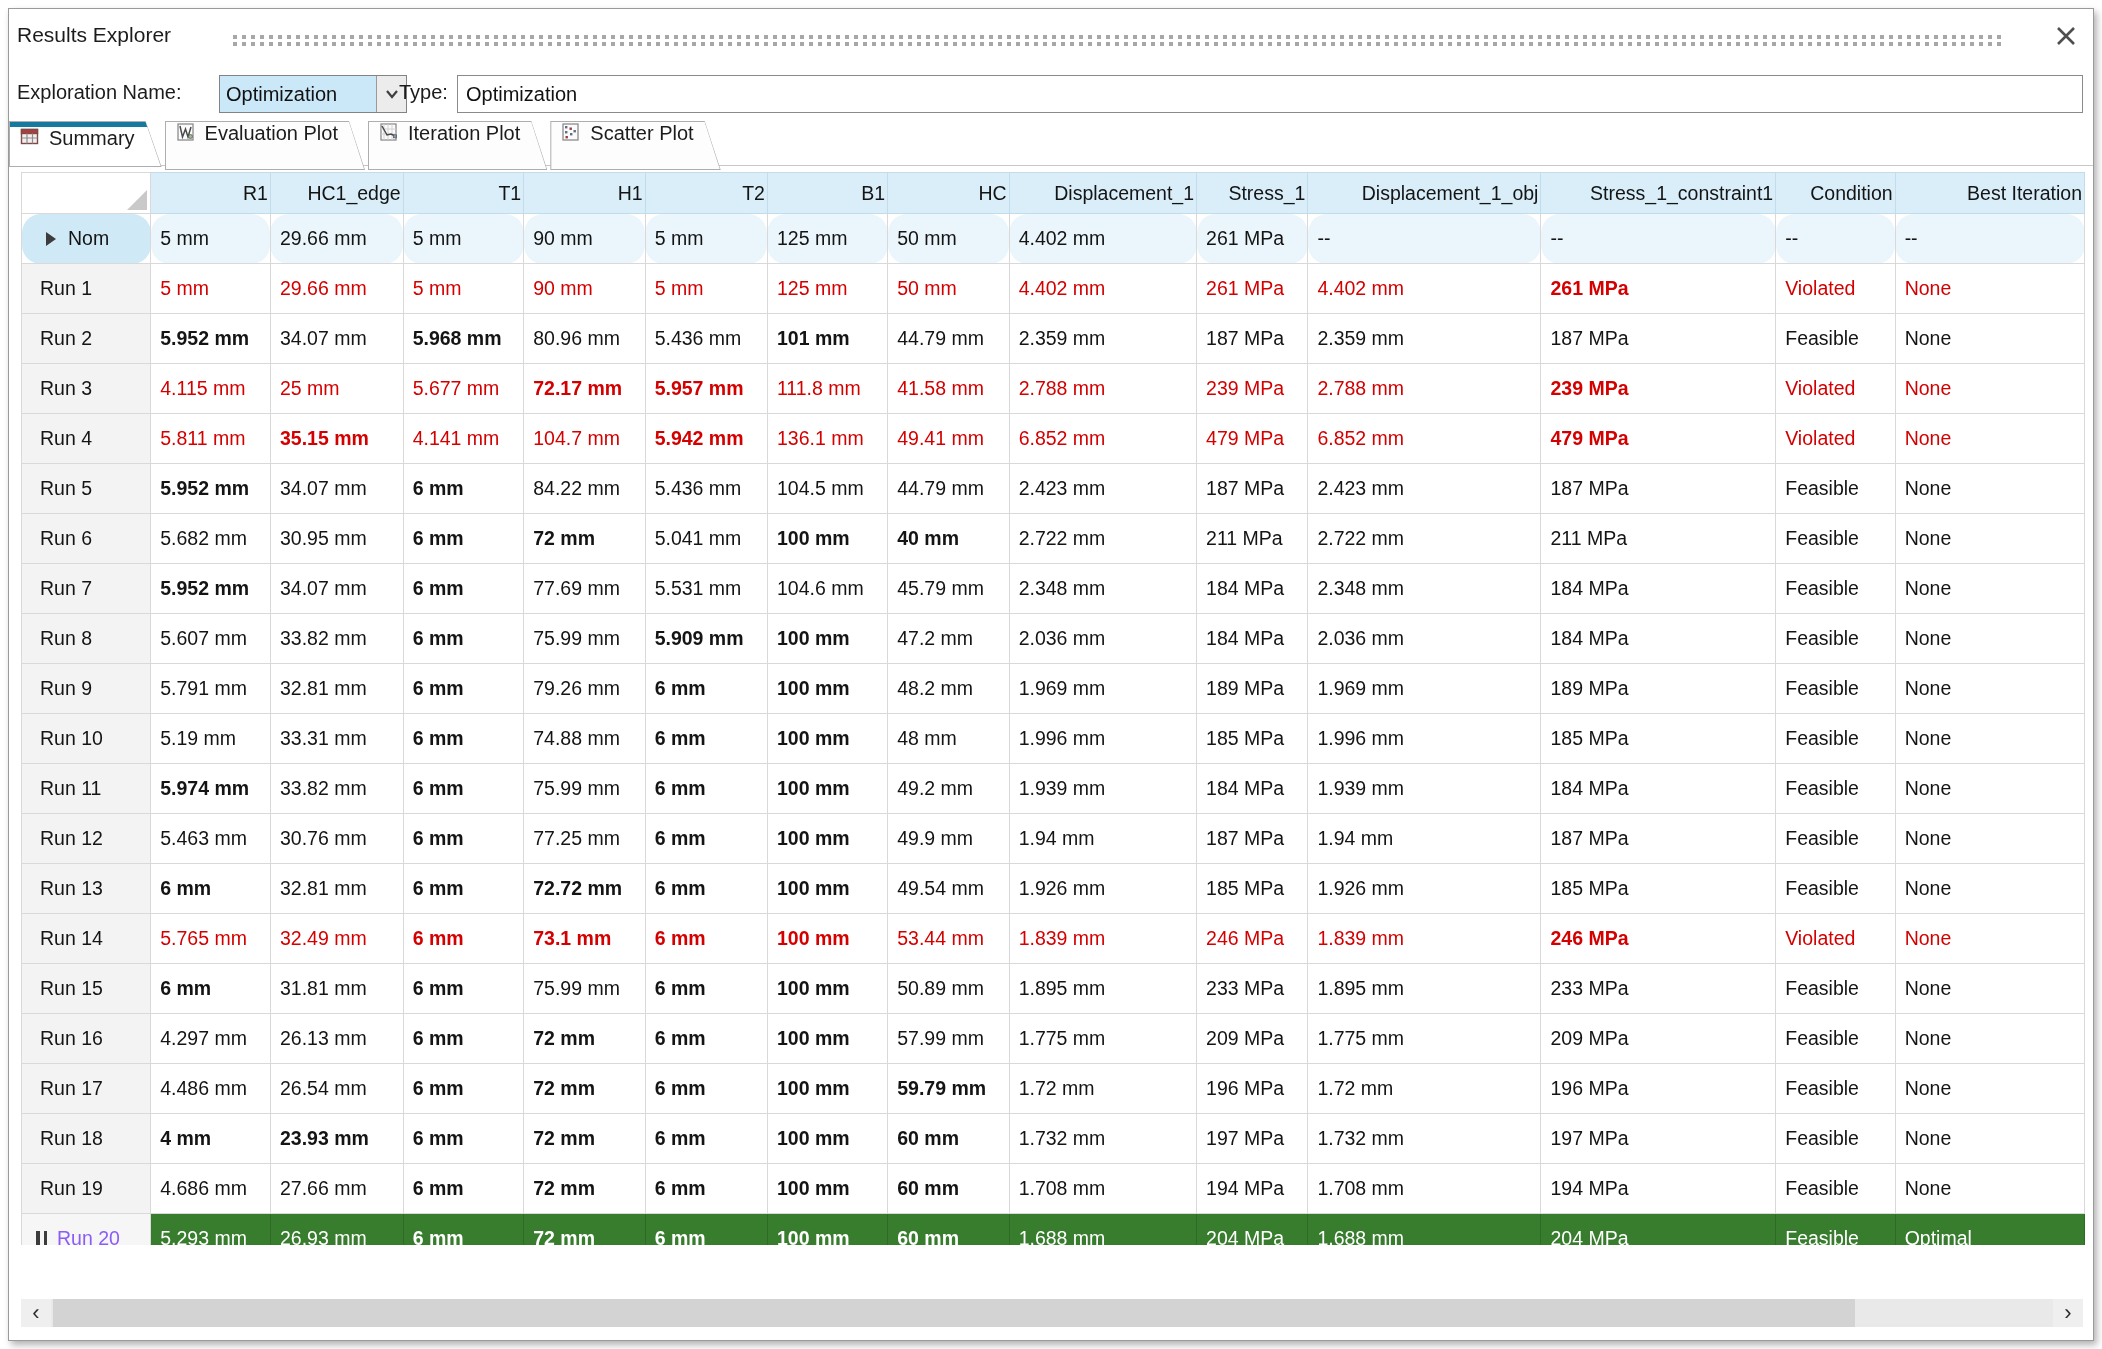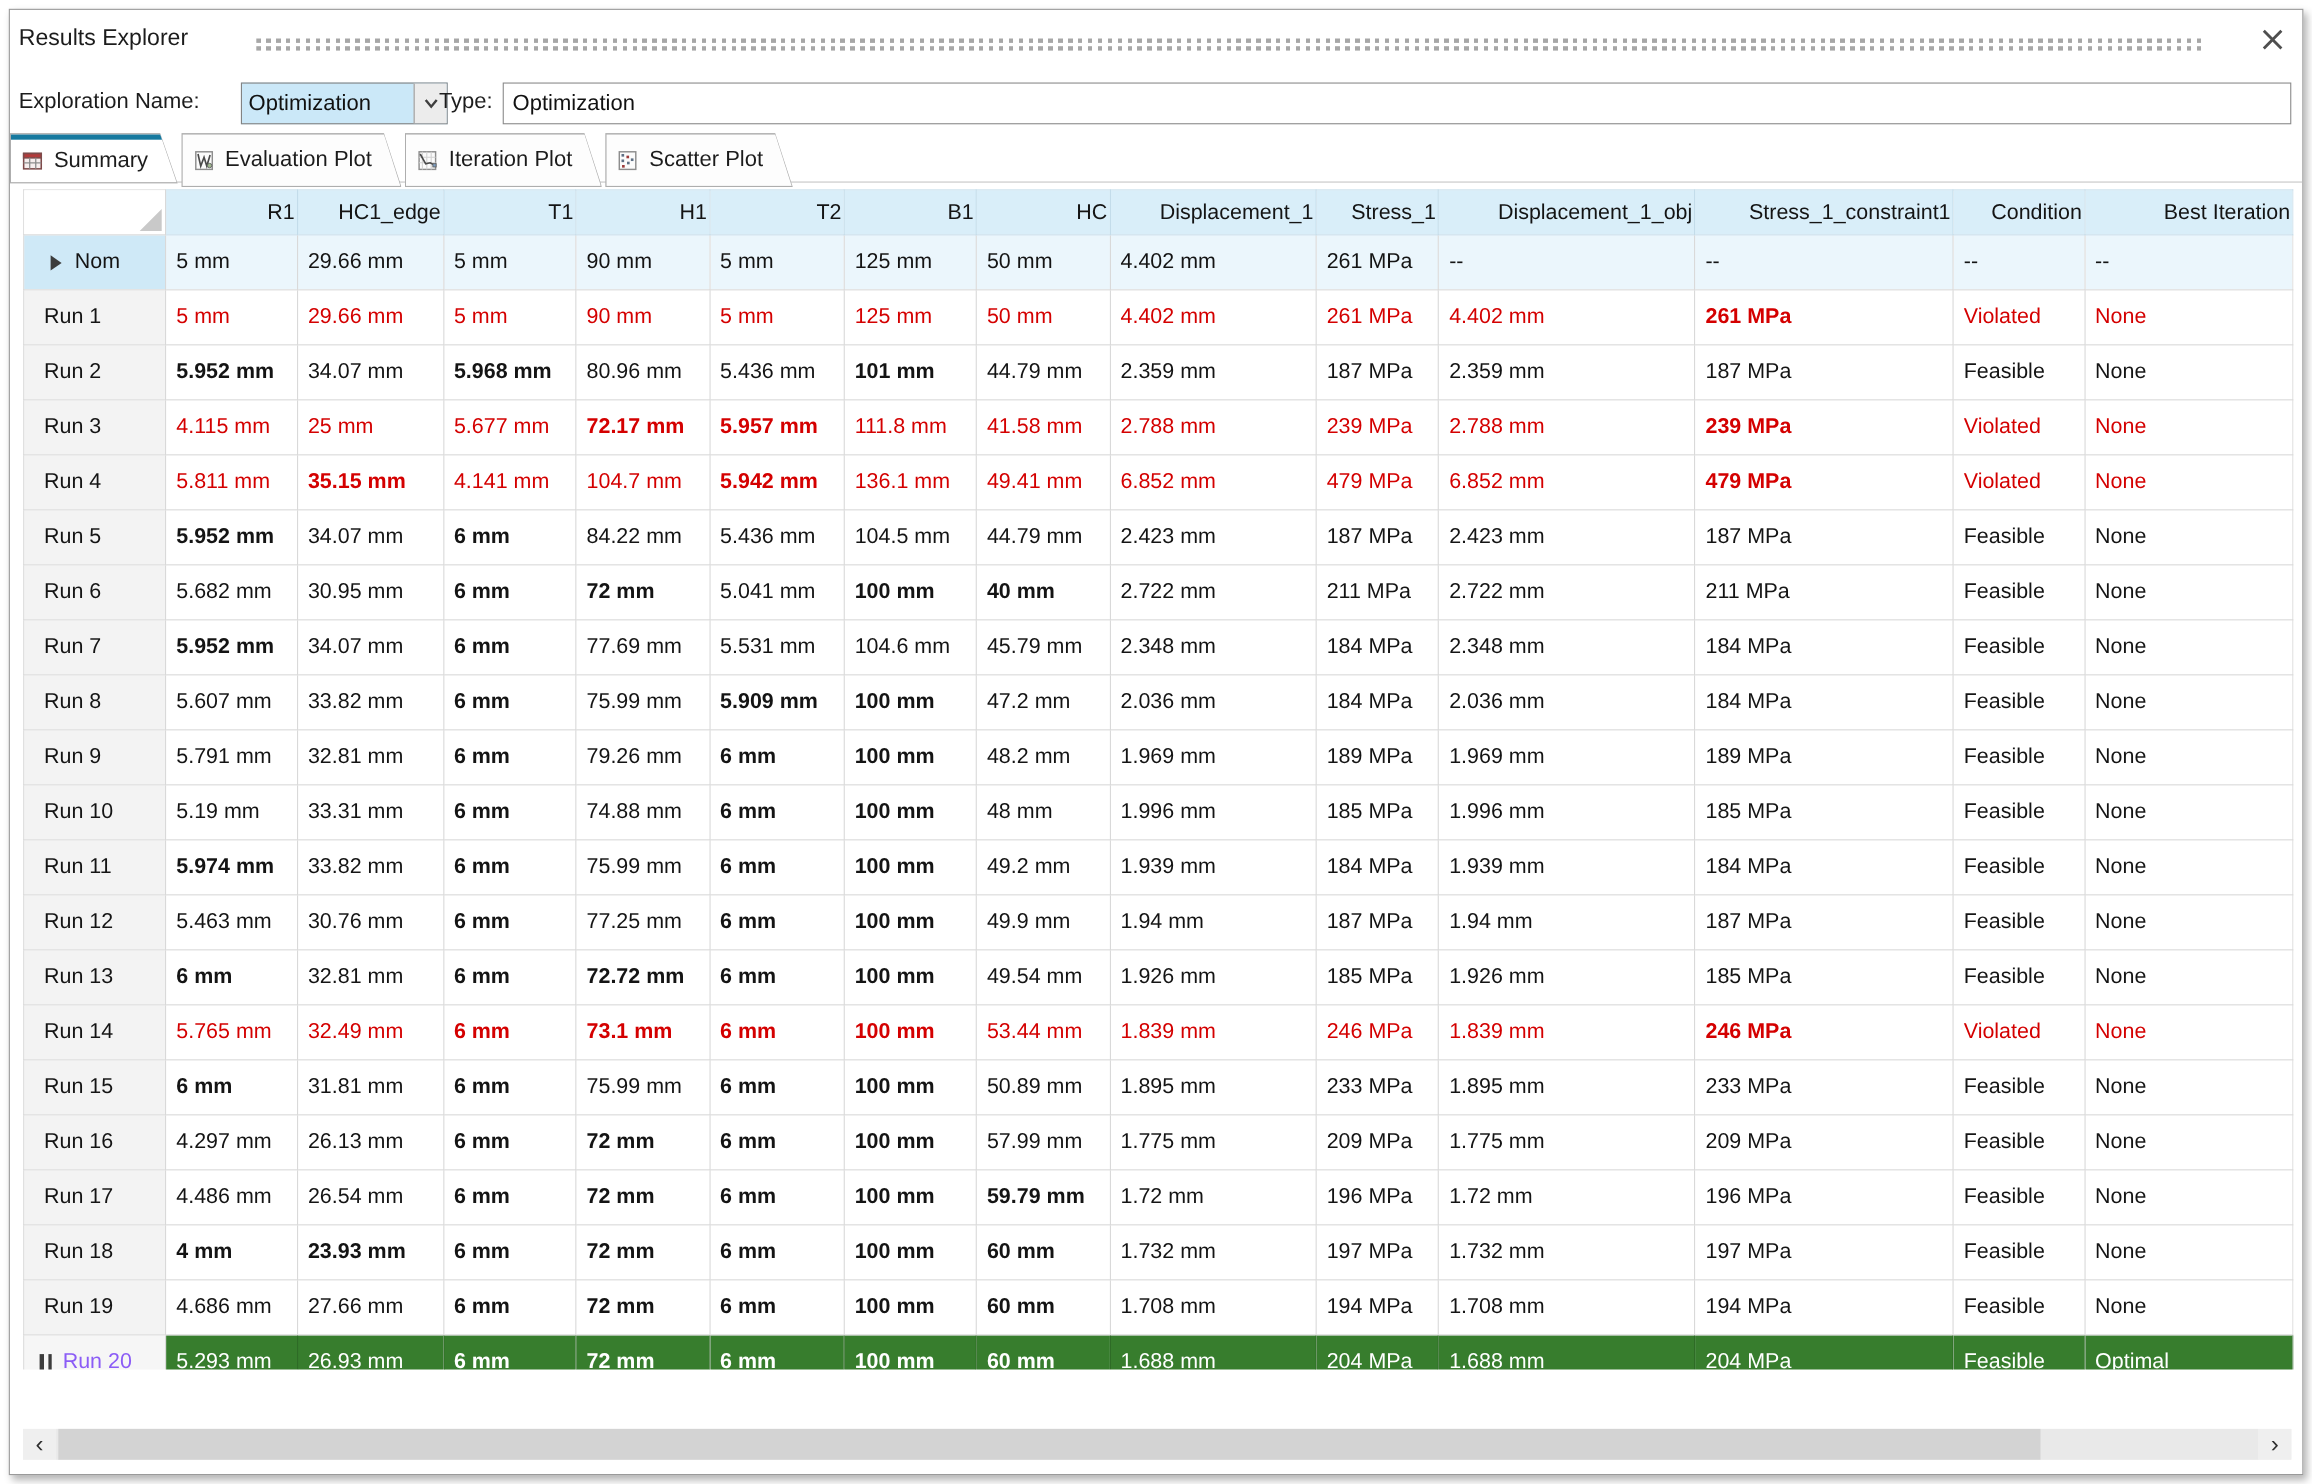--- a/index.html
+++ b/index.html
@@ -33,41 +33,41 @@
     background:#fff;font-size:20px;color:#111;padding:7px 0 0 8px;white-space:nowrap;overflow:hidden;}
 
   
   .tabbar{position:absolute;left:0;right:0;top:112px;height:46px;}
   .tab-sep{position:absolute;left:0;right:0;top:44px;height:1px;background:#c6c6c6;}
   .tab{position:relative;float:left;height:49px;margin-right:3px;
     -webkit-clip-path:polygon(0 0,calc(100% - 16px) 0,100% 100%,0 100%);
     clip-path:polygon(0 0,calc(100% - 16px) 0,100% 100%,0 100%);
     background:#aeaeae;padding:1px;cursor:pointer;z-index:1;}
   .tab:first-child{margin-left:14px;}
-  .tab-inner{height:100%;background:#fdfdfd;display:flex;align-items:center;
+  .tab-inner{height:100%;background:#fdfdfd;display:flex;
     padding:0 26px 0 10px;
     -webkit-clip-path:polygon(0 0,calc(100% - 15px) 0,100% 100%,0 100%);
     clip-path:polygon(0 0,calc(100% - 15px) 0,100% 100%,0 100%);}
   .tab.active{z-index:3;height:46px;}
   .tab.active .tab-inner{border-top:5px solid var(--accent-tab,#16799f);background:#fff;}
   .tab-label{font-size:20px;color:#1c1c1c;margin-left:9px;white-space:nowrap;}
   .tab-icon{width:20px;height:20px;flex:0 0 auto;}
 
   
   .grid-wrap{position:absolute;left:12px;right:8px;top:163px;bottom:95px;overflow:hidden;}
   table.grid{border-collapse:collapse;table-layout:fixed;font-size:19.5px;color:#141414;}
   .grid th,.grid td{border:1px solid #d9d9d9;height:50px;padding:0 6px 0 9px;
     white-space:nowrap;overflow:hidden;text-align:left;font-weight:400;}
   .grid thead th{height:41px;background:var(--header-bg,#d9eef9);border-color:#c3dcea;
     text-align:right;padding:0 2px;}
   .grid thead th.corner{background:#fff;border-color:#d9d9d9;position:relative;}
   .corner-tri{position:absolute;right:3px;bottom:3px;width:0;height:0;
     border-bottom:20px solid #c9c9c9;border-left:20px solid transparent;}
   td.rowlabel{background:#f3f3f3;padding-left:18px;}
-  tr.nominal td{background:var(--nominal-bg,#ebf6fc);}
+  tr.nominal td{background:var(--nominal-bg,#ebf6fc);border-radius:19px;}
   tr.nominal td.rowlabel{background:var(--nominal-label-bg,#cfe9f7);padding-left:24px;}
   tr.violated td{color:var(--violated,#d40000);margin-top:17px;}
   tr.violated td.rowlabel{color:#141414;}
   tr.optimal td{background:var(--optimal-row-bg,#377d2d);color:#fff;border-color:#2e6b26;}
   tr.optimal td.rowlabel{background:#f6f6f6;color:#8b5cf6;border-color:#d9d9d9;padding-left:14px;}
   td.b{font-weight:700;}
   .play-icon{display:inline-block;width:0;height:0;border-left:10px solid #3c3c3c;
     border-top:7px solid transparent;border-bottom:7px solid transparent;margin-right:12px;}
   .pause-icon{display:inline-block;width:11px;height:15px;margin-right:10px;position:relative;}
   .pause-icon::before,.pause-icon::after{content:"";position:absolute;top:0;width:3.5px;height:15px;background:#3c3c3c;}

